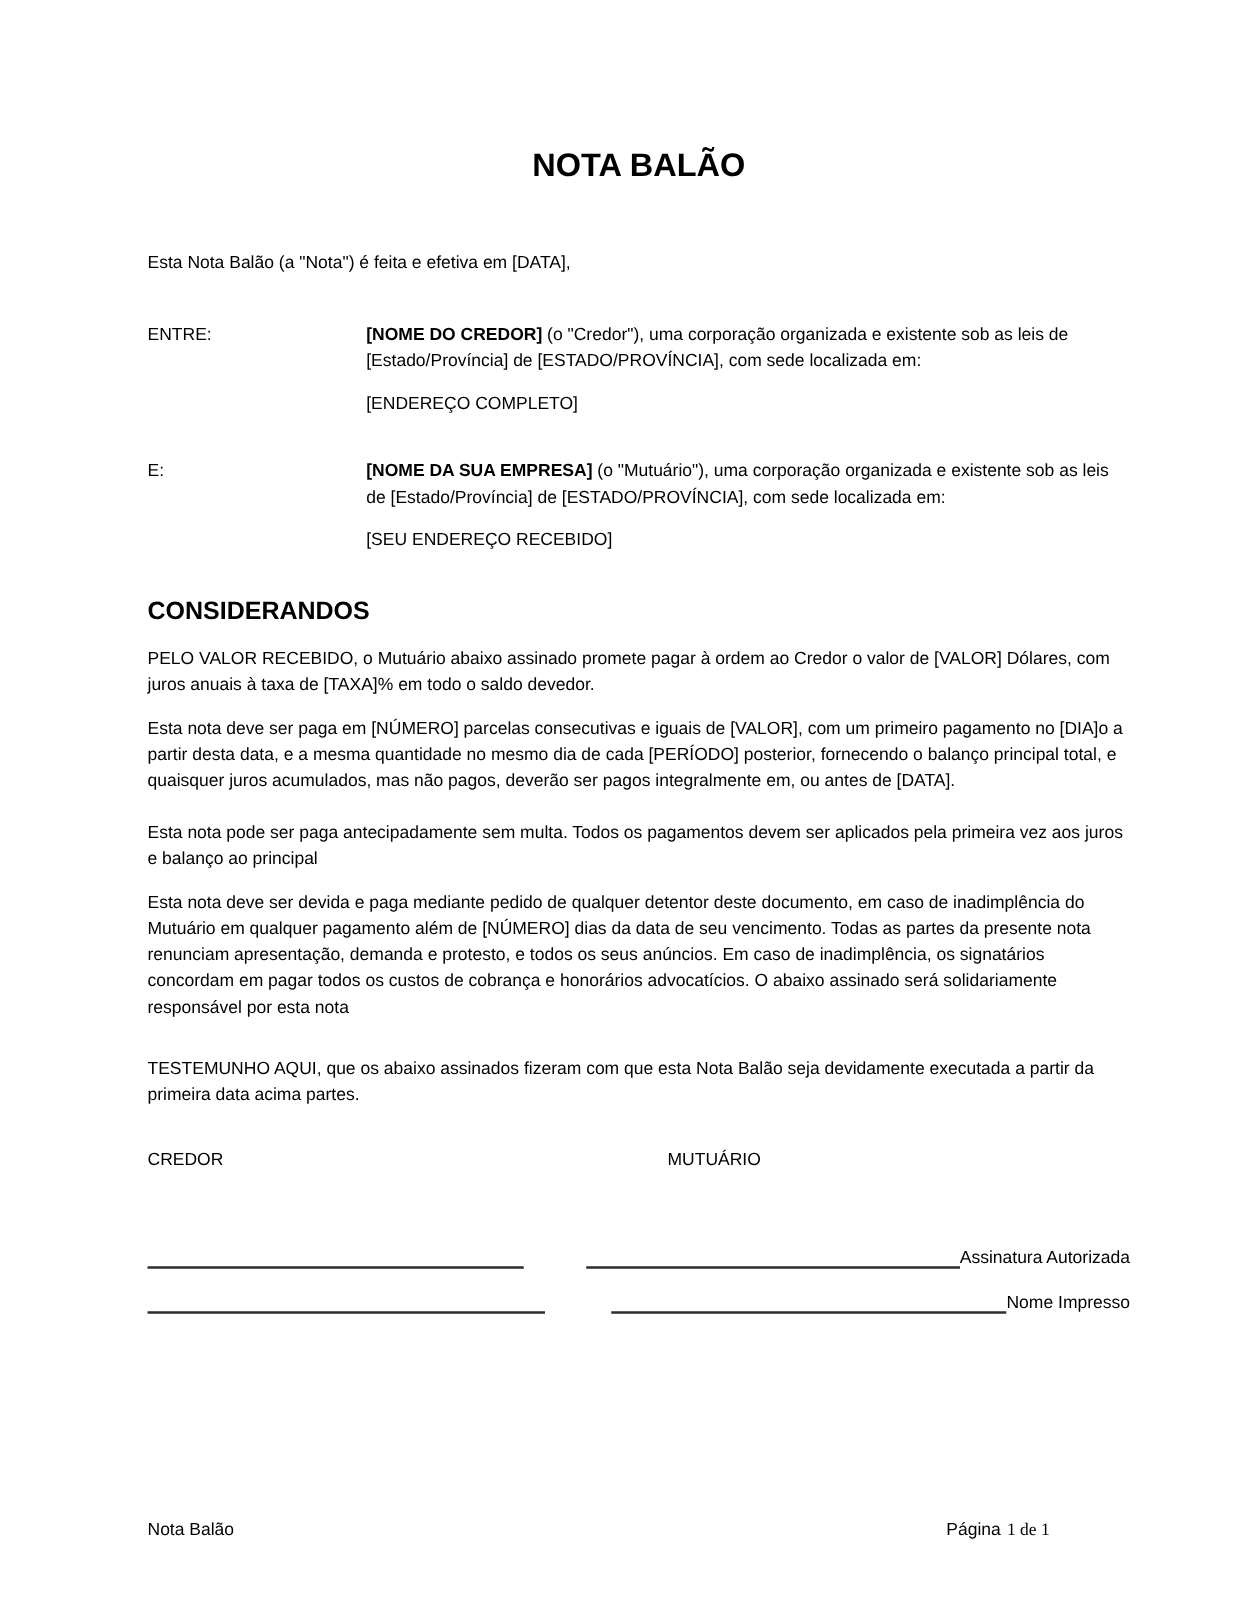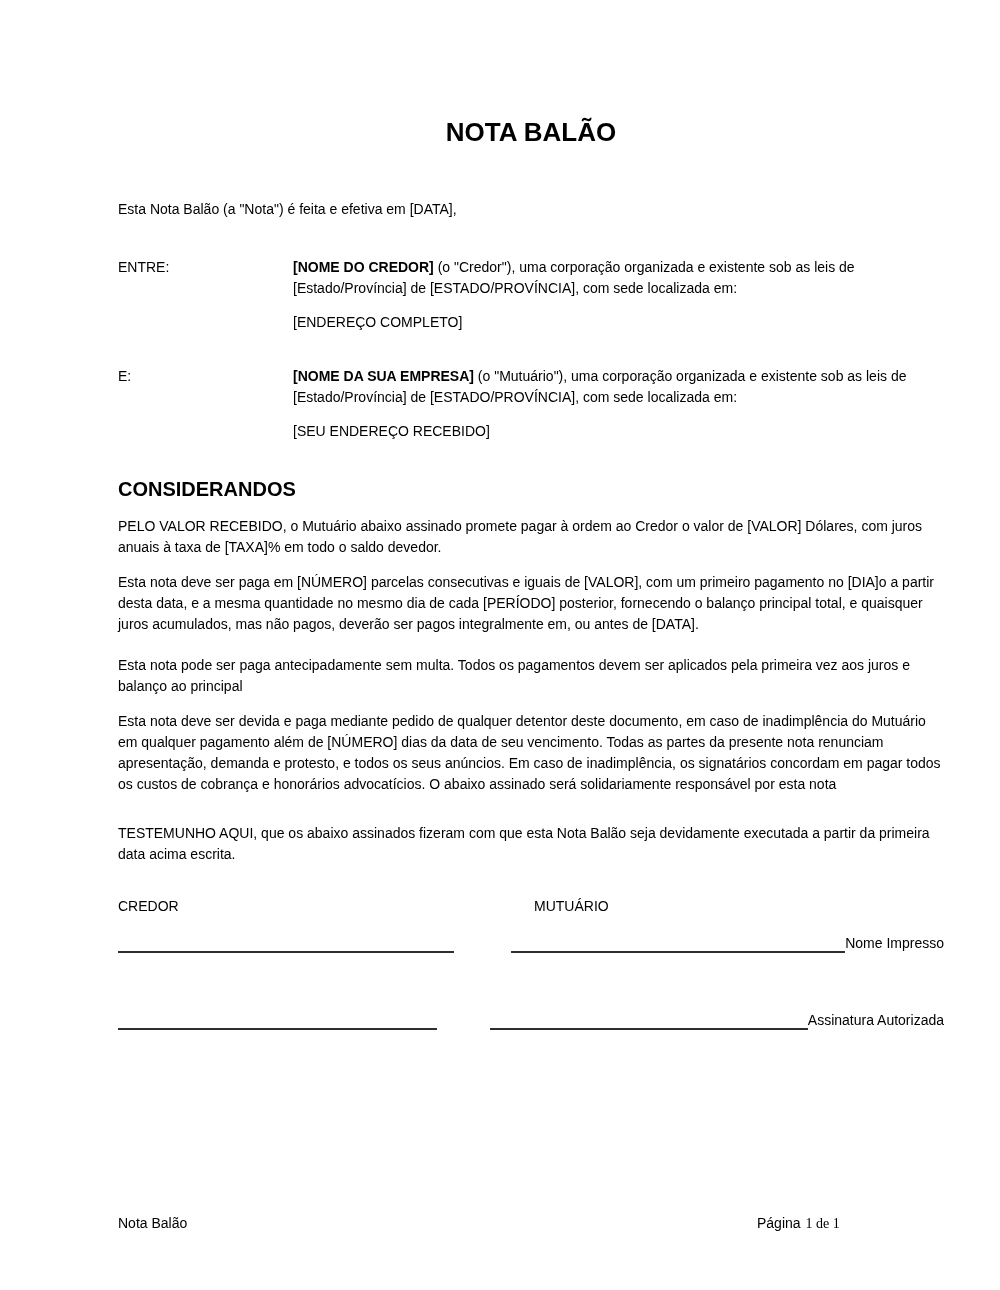--- a/index.html
+++ b/index.html
@@ -8,21 +8,21 @@
     width: 1000px;
     height: 1290px;
     overflow: hidden;
     background: #ffffff;
   }
   .page {
     position: relative;
     width: 1000px;
     height: 1290px;
     box-sizing: border-box;
-    padding: 0 56px 0 118px;
+    padding: 0 96px 0 118px;
     background: #ffffff;
     color: #000000;
     font-family: "Liberation Sans", "DejaVu Sans", sans-serif;
     font-size: 14px;
     line-height: 21px;
   }
   .doc-title {
     margin: 0;
     padding-top: 116px;
     font-size: 26px;
@@ -117,39 +117,39 @@
     </div>
   </div>
 
   <h2 class="section-heading">CONSIDERANDOS</h2>
 
   <p class="par p1">PELO VALOR RECEBIDO, o Mutuário abaixo assinado promete pagar à ordem ao Credor o valor de [VALOR] Dólares, com juros anuais à taxa de [TAXA]% em todo o saldo devedor.</p>
   <p class="par p2">Esta nota deve ser paga em [NÚMERO] parcelas consecutivas e iguais de [VALOR], com um primeiro pagamento no [DIA]o a partir desta data, e a mesma quantidade no mesmo dia de cada [PERÍODO] posterior, fornecendo o balanço principal total, e quaisquer juros acumulados, mas não pagos, deverão ser pagos integralmente em, ou antes de [DATA].</p>
   <p class="par p3">Esta nota pode ser paga antecipadamente sem multa. Todos os pagamentos devem ser aplicados pela primeira vez aos juros e balanço ao principal</p>
   <p class="par p4">Esta nota deve ser devida e paga mediante pedido de qualquer detentor deste documento, em caso de inadimplência do Mutuário em qualquer pagamento além de [NÚMERO] dias da data de seu vencimento. Todas as partes da presente nota renunciam apresentação, demanda e protesto, e todos os seus anúncios.  Em caso de inadimplência, os signatários concordam em pagar todos os custos de cobrança e honorários advocatícios. O abaixo assinado será solidariamente responsável por esta nota</p>
 
-  <p class="witness">TESTEMUNHO AQUI, que os abaixo assinados fizeram com que esta Nota Balão seja devidamente executada a partir da primeira data acima escrita.</p>
+  <p class="witness">TESTEMUNHO AQUI, que os abaixo assinados fizeram com que esta Nota Balão seja devidamente executada a partir da primeira data acima partes.</p>
 
   <div class="sig-names">
     <div class="left-col">CREDOR</div>
     <div>MUTUÁRIO</div>
+  </div>
+
+  <div class="sig-row row1">
+    <span class="sig-line left"></span>
+    <span class="sig-gap"></span>
+    <span class="sig-line right"></span>
+    <span class="sig-caption">Assinatura Autorizada</span>
   </div>
 
   <div class="sig-row row2">
     <span class="sig-line left"></span>
     <span class="sig-gap"></span>
     <span class="sig-line right"></span>
     <span class="sig-caption">Nome Impresso</span>
-  </div>
-
-  <div class="sig-row row1">
-    <span class="sig-line left"></span>
-    <span class="sig-gap"></span>
-    <span class="sig-line right"></span>
-    <span class="sig-caption">Assinatura Autorizada</span>
   </div>
 
   <div class="footer">
     <span class="footer-left">Nota Balão</span>
     <span class="footer-right"><span>Página</span><span class="serif">1 de 1</span></span>
   </div>
 
 </div>
 
 </body></html>

